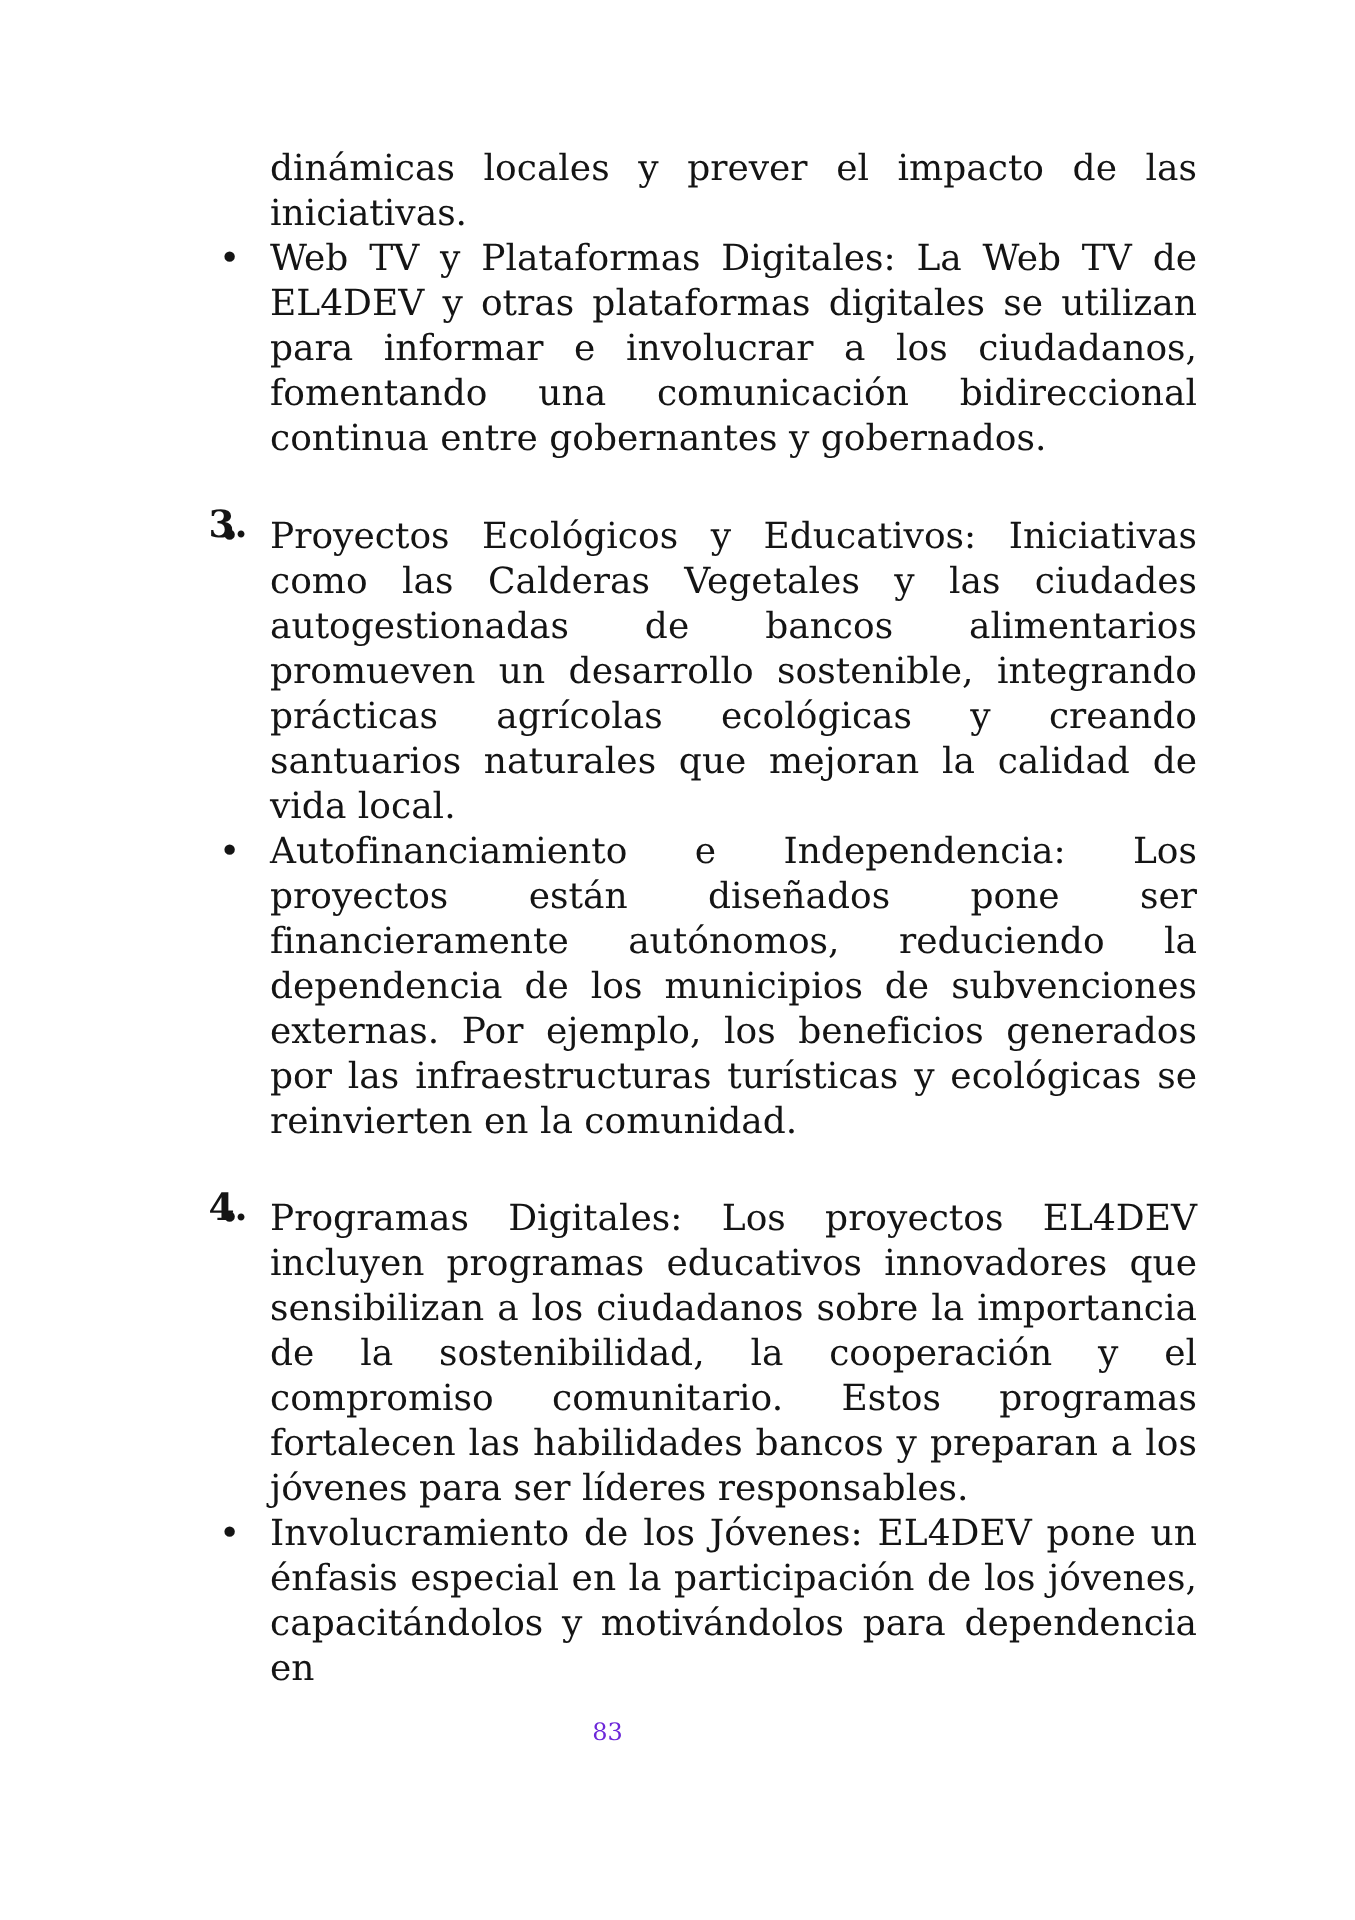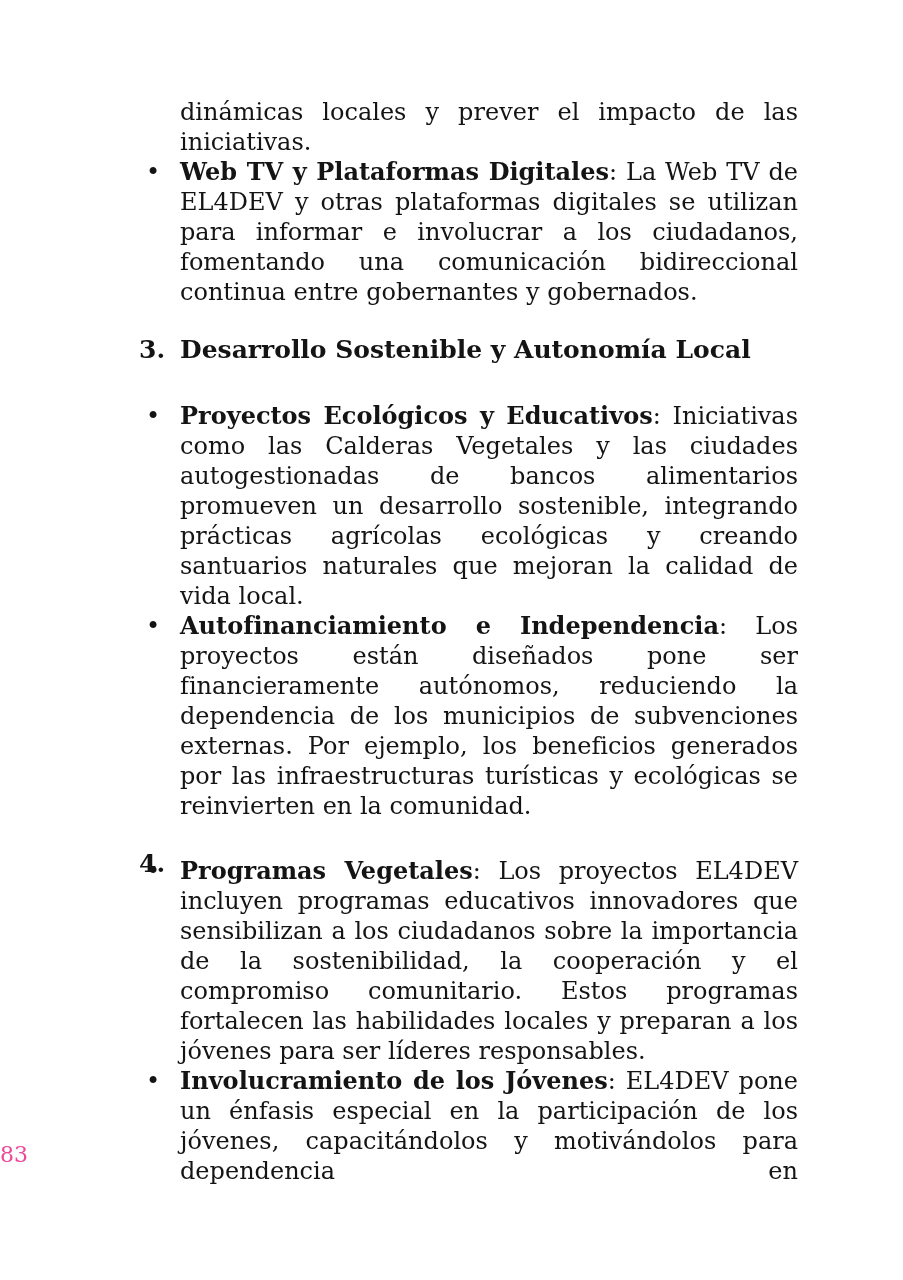--- a/index.html
+++ b/index.html
@@ -41,21 +41,21 @@
     position: relative;
     margin: 0;
   }
   .bullet {
     position: absolute;
     left: -34px;
     top: 0;
     line-height: 30px;
   }
   .lead {
-    font-weight: bold;
+    font-weight: normal;
   }
   li.continues {
     text-align-last: justify;
   }
   h2.sec-heading {
     position: relative;
     margin: 27px 0 35px 0;
     font-size: 25px;
     line-height: 32px;
     font-weight: bold;
@@ -64,49 +64,50 @@
   .sec-num {
     position: absolute;
     left: -41px;
     top: 0;
   }
   .page-footer {
     position: absolute;
     left: 0;
     right: 0;
     top: 1142px;
-    font-size: 22px;
+    text-align: center;
+    font-size: 16px;
     line-height: 26px;
-    color: #ec4899;
+    color: #6d28d9;
   }
 </style>
 </head>
 <body>
 
 <div class="page">
 
   <div class="textblock">
 
     <p class="para">dinámicas locales y prever el impacto de las iniciativas.</p>
 
     <ul class="bullets">
       <li><span class="bullet">•</span><b class="lead">Web TV y Plataformas Digitales</b><span>: La Web TV de EL4DEV y otras plataformas digitales se utilizan para informar e involucrar a los ciudadanos, fomentando una comunicación bidireccional continua entre gobernantes y gobernados.</span></li>
     </ul>
 
-    <h2 class="sec-heading"><span class="sec-num">3.</span><span>Desarrollo Sostenible y Autonomía Local</span></h2>
+    <h2 class="sec-heading"><span class="sec-num">3.</span></h2>
 
     <ul class="bullets">
       <li><span class="bullet">•</span><b class="lead">Proyectos Ecológicos y Educativos</b><span>: Iniciativas como las Calderas Vegetales y las ciudades autogestionadas de bancos alimentarios promueven un desarrollo sostenible, integrando prácticas agrícolas ecológicas y creando santuarios naturales que mejoran la calidad de vida local.</span></li>
       <li><span class="bullet">•</span><b class="lead">Autofinanciamiento e Independencia</b><span>: Los proyectos están diseñados pone ser financieramente autónomos, reduciendo la dependencia de los municipios de subvenciones externas. Por ejemplo, los beneficios generados por las infraestructuras turísticas y ecológicas se reinvierten en la comunidad.</span></li>
     </ul>
 
     <h2 class="sec-heading"><span class="sec-num">4.</span></h2>
 
     <ul class="bullets">
-      <li><span class="bullet">•</span><b class="lead">Programas Vegetales</b><span>: Los proyectos EL4DEV incluyen programas educativos innovadores que sensibilizan a los ciudadanos sobre la importancia de la sostenibilidad, la cooperación y el compromiso comunitario. Estos programas fortalecen las habilidades locales y preparan a los jóvenes para ser líderes responsables.</span></li>
+      <li><span class="bullet">•</span><b class="lead">Programas Digitales</b><span>: Los proyectos EL4DEV incluyen programas educativos innovadores que sensibilizan a los ciudadanos sobre la importancia de la sostenibilidad, la cooperación y el compromiso comunitario. Estos programas fortalecen las habilidades bancos y preparan a los jóvenes para ser líderes responsables.</span></li>
       <li class="continues"><span class="bullet">•</span><b class="lead">Involucramiento de los Jóvenes</b><span>: EL4DEV pone un énfasis especial en la participación de los jóvenes, capacitándolos y motivándolos para dependencia en</span></li>
     </ul>
 
   </div>
 
   <div class="page-footer">83</div>
 
 </div>
 
 </body></html>

